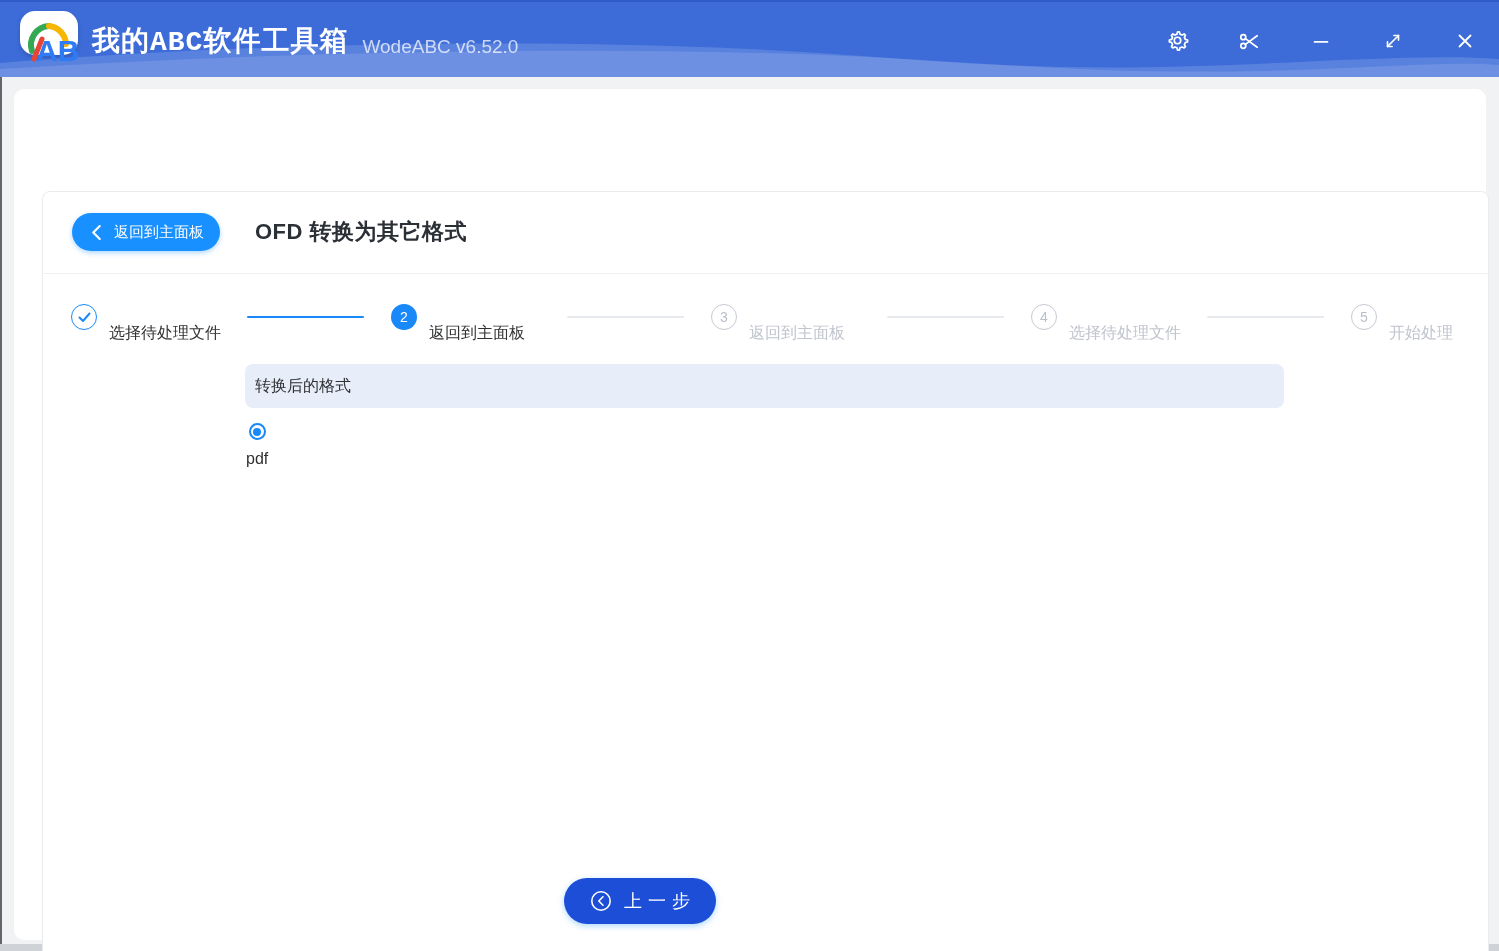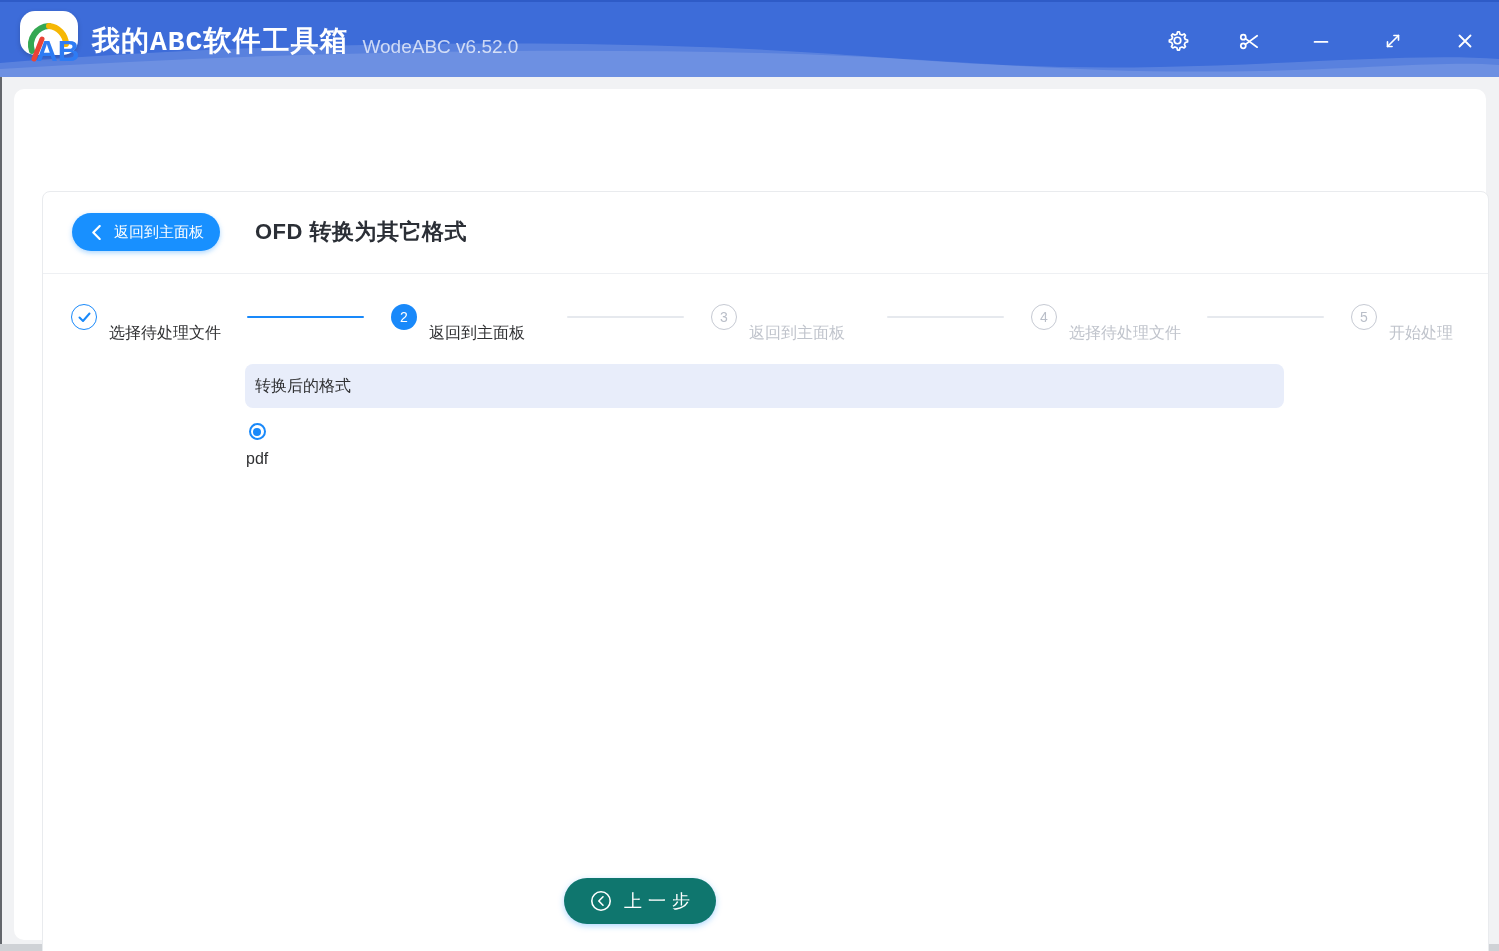--- a/index.html
+++ b/index.html
@@ -52,21 +52,21 @@
     background:#e8edfa; border-radius:8px; display:flex; align-items:center; padding-left:10px;
     font-size:16px; font-weight:normal; color:#303133; }
   .radio-row{ position:absolute; left:203px; top:231px; display:flex; align-items:center; gap:10px; cursor:pointer;flex-direction:column; }
   .radio-dot{ width:17px; height:17px; border-radius:50%; border:2px solid #1989fa; background:#fff;
     display:flex; align-items:center; justify-content:center; }
   .radio-dot::after{ content:""; width:8px; height:8px; border-radius:50%; background:#1989fa; }
   .radio-label{ font-size:16px; color:#303133; }
 
   
   .footer-btns{ position:absolute; left:564px; top:878px; display:flex; gap:30px; }
-  .nav-btn{ height:46px; border:none; border-radius:23px; background:#0f766e; color:#fff;
+  .nav-btn{ height:46px; border:none; border-radius:23px; background:#1d4ed8; color:#fff;
     font-size:18px; padding:0 26px; display:inline-flex; align-items:center; gap:12px;
     cursor:pointer; font-family:inherit; box-shadow:0 2px 6px rgba(24,144,255,.35); }
   .nav-btn .lbl{ letter-spacing:6px; margin-right:-6px; }
   .nav-btn svg{ display:block; }
 </style>
 </head>
 <body>
 
 <div class="titlebar">
   <svg class="wave" viewBox="0 0 1499 38" preserveAspectRatio="none">

